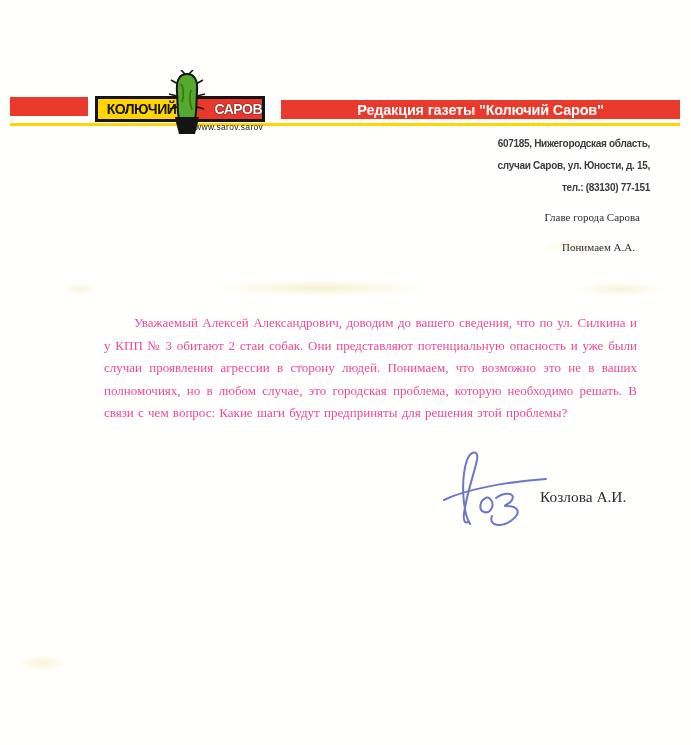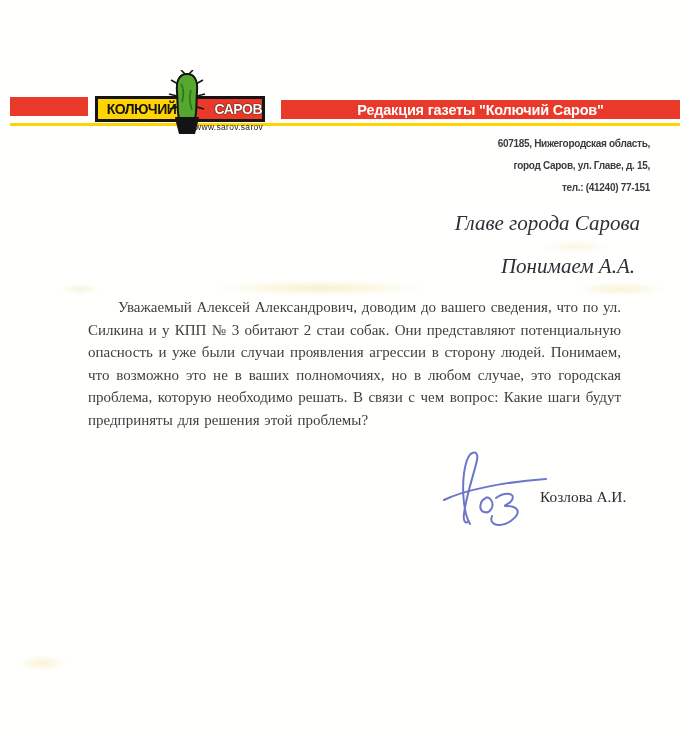--- a/index.html
+++ b/index.html
@@ -58,30 +58,30 @@
   .address{
     position:absolute;right:41px;top:133px;
     text-align:right;
     font-family:"Liberation Sans", sans-serif;
     font-weight:700;font-size:10px;line-height:22px;
     color:#3c3c40;letter-spacing:-0.3px;
   }
   
   .recipient{
     position:absolute;right:51px;top:211px;
-    text-align:right;font-size:21px;color:#2e2e36;font-style:italic;
+    text-align:right;font-size:11px;color:#2e2e36;
   }
   .recipient .r1{margin-bottom:18px;}
   .recipient .r2{padding-right:5px;}
   .body-text{
     position:absolute;left:88px;top:296px;width:533px;
-    margin:0;
-    font-size:15px;line-height:22.6px;
+    margin:16px;
+    font-size:13px;line-height:22.6px;
     text-align:justify;text-indent:30px;
-    color:#404040;
+    color:#ec4899;
     word-spacing:1px;
   }
   .sign-role{
     position:absolute;left:95px;top:488px;
     font-size:15.4px;color:#2c2c32;white-space:nowrap;
   }
   .sign-name{
     position:absolute;left:540px;top:488px;
     font-size:15.4px;color:#2c2c32;white-space:nowrap;text-align:center;
   }
@@ -139,22 +139,22 @@
         <path d="M20,4 C28,4 31,11 30,22 C29,34 30,42 28,48 L12,48 C10,42 11,34 10,22 C9,11 12,4 20,4 Z" fill="#55a82e" stroke="#141414" stroke-width="2"></path>
         <path d="M14,14 C17,18 17,26 15,32 M24,20 C22,26 23,34 25,40" stroke="#2e7416" stroke-width="1.6" fill="none"></path>
 
         <path d="M8,47 L32,47 L31,52 L28,64 L12,64 L9,52 Z" fill="#141414"></path>
       </svg>
       <span class="logo-site">www.sarov.sarov</span>
     </div>
 
     <div class="address">
       <div>607185, Нижегородская область,</div>
-      <div>город Саров, ул. Главе, д. 15,</div>
-      <div>тел.: (41240) 77-151</div>
+      <div>случаи Саров, ул. Юности, д. 15,</div>
+      <div>тел.: (83130) 77-151</div>
     </div>
   </div>
 
   <div class="recipient">
     <div class="r1">Главе города Сарова</div>
     <div class="r2">Понимаем А.А.</div>
   </div>
 
   <p class="body-text">Уважаемый Алексей Александрович, доводим до вашего сведения, что по ул. Силкина и у КПП № 3 обитают 2 стаи собак. Они представляют потенциальную опасность и уже были случаи проявления агрессии в сторону людей. Понимаем, что возможно это не в ваших полномочиях, но в любом случае, это городская проблема, которую необходимо решать. В связи с чем вопрос: Какие шаги будут предприняты для решения этой проблемы?</p>
 

